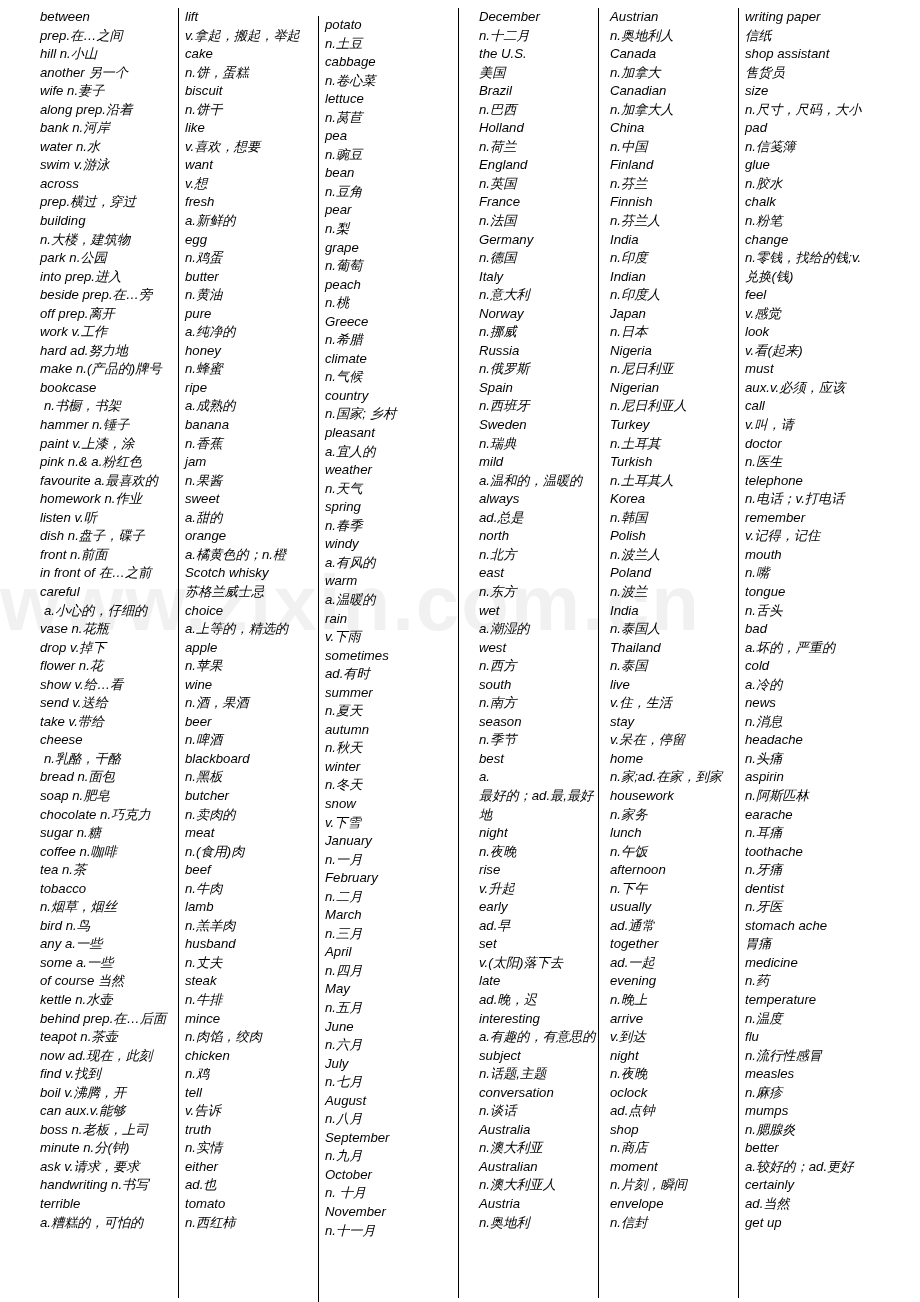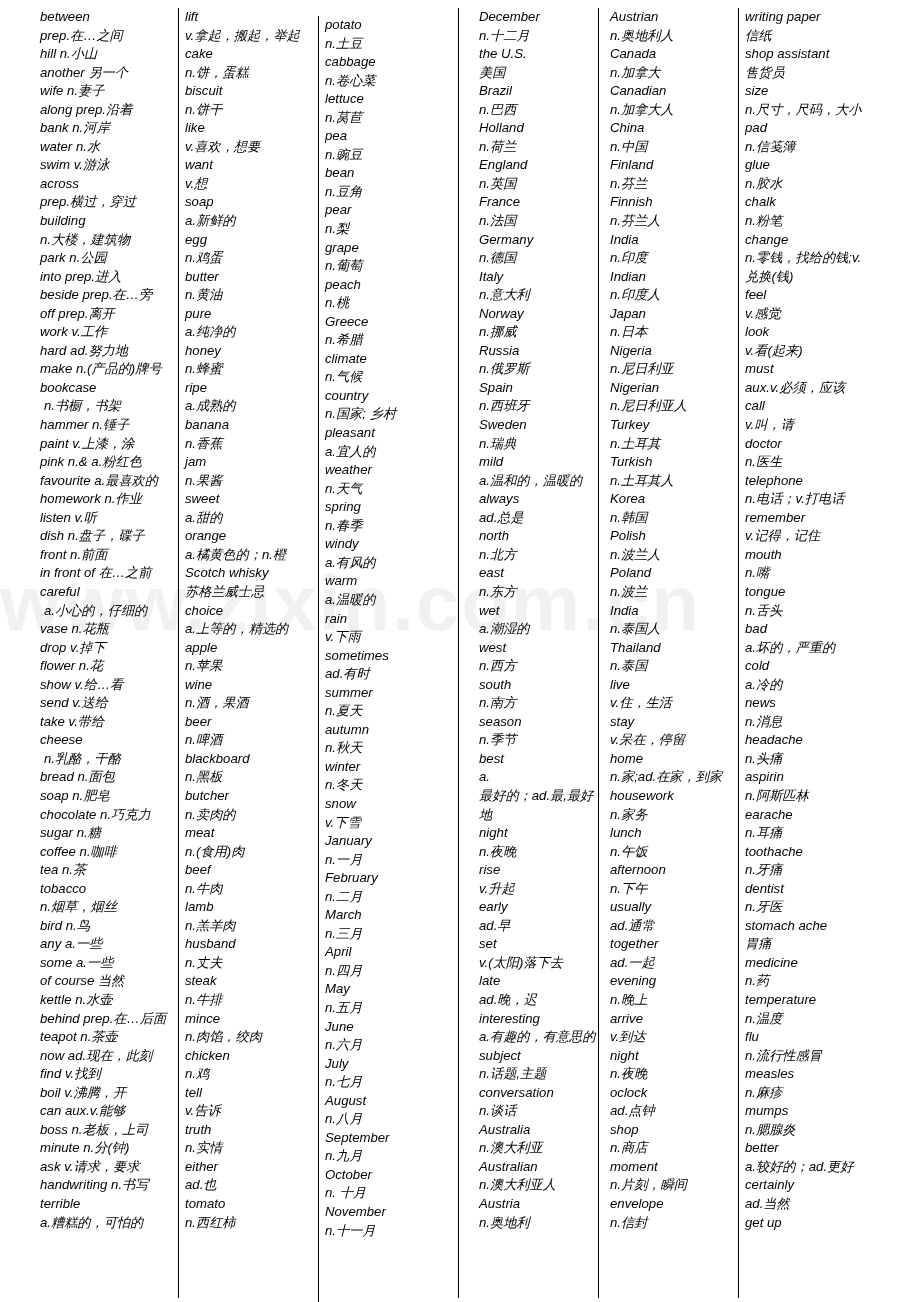--- a/index.html
+++ b/index.html
@@ -163,21 +163,21 @@
         <div class="line">lift</div>
         <div class="line">v.拿起，搬起，举起</div>
         <div class="line">cake</div>
         <div class="line">n.饼，蛋糕</div>
         <div class="line">biscuit</div>
         <div class="line">n.饼干</div>
         <div class="line">like</div>
         <div class="line">v.喜欢，想要</div>
         <div class="line">want</div>
         <div class="line">v.想</div>
-        <div class="line">soap</div>
+        <div class="line">fresh</div>
         <div class="line">a.新鲜的</div>
         <div class="line">egg</div>
         <div class="line">n.鸡蛋</div>
         <div class="line">butter</div>
         <div class="line">n.黄油</div>
         <div class="line">pure</div>
         <div class="line">a.纯净的</div>
         <div class="line">honey</div>
         <div class="line">n.蜂蜜</div>
         <div class="line">ripe</div>

